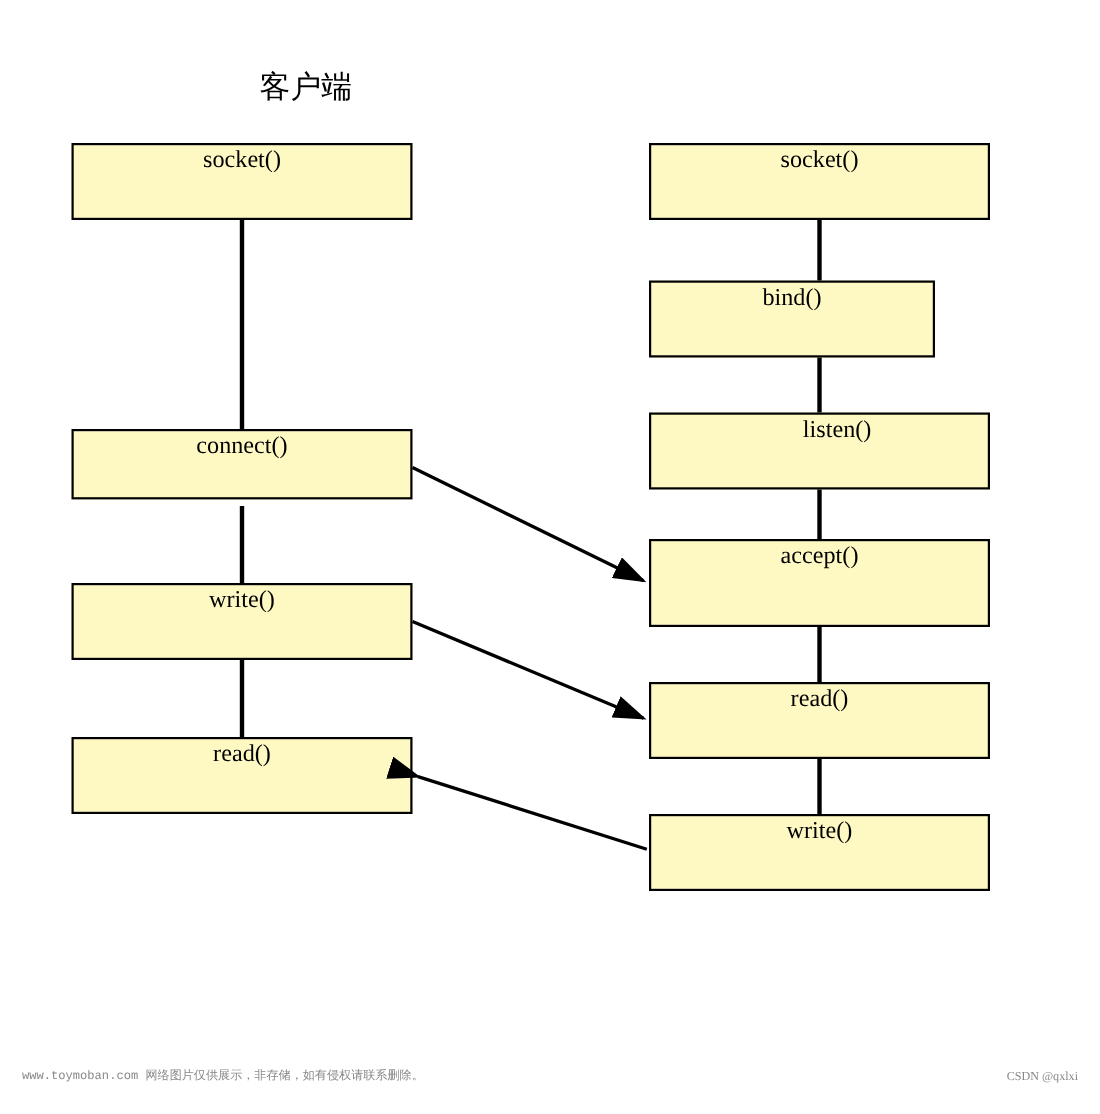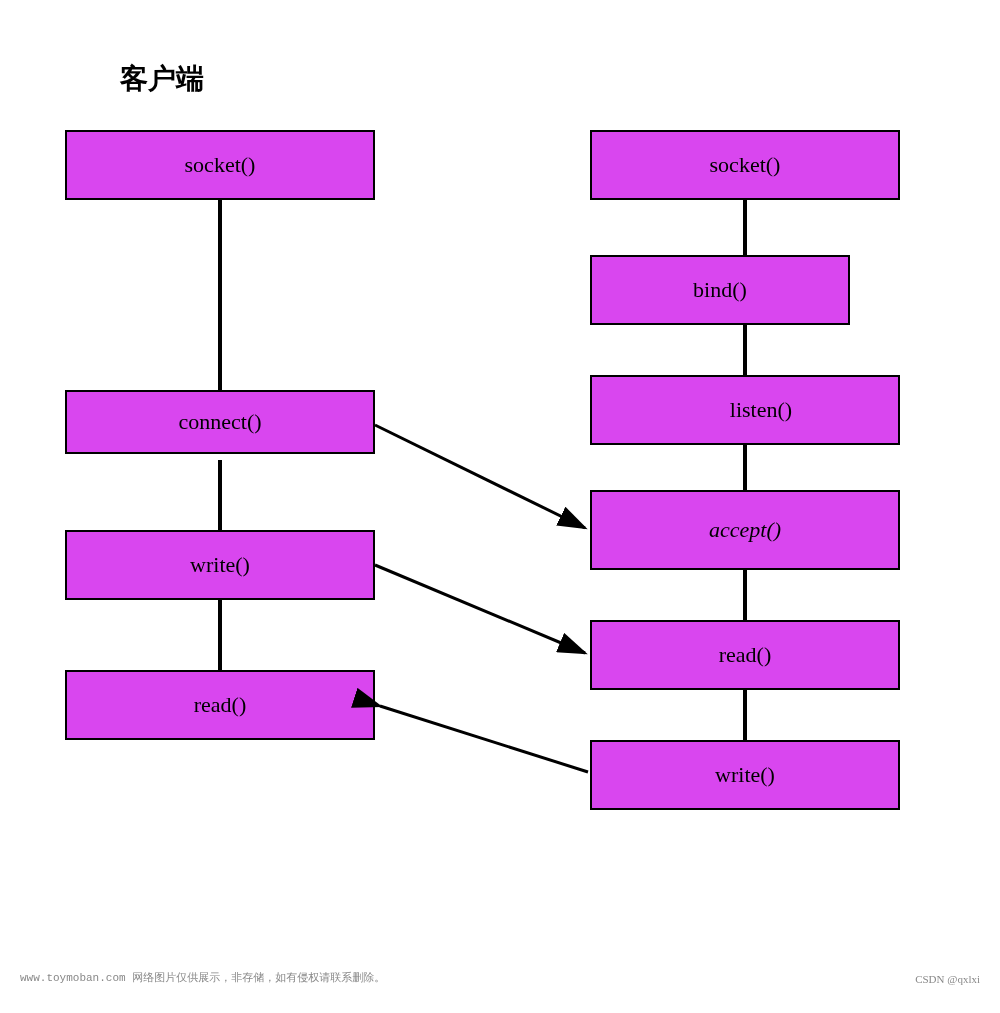--- a/index.html
+++ b/index.html
@@ -16,31 +16,30 @@
     .diagram-container {
       position: relative;
       width: 1000px;
       height: 1013px;
       background: #fff;
     }
 
     .column-header {
       position: absolute;
       font-size: 28px;
-      font-weight: bold;
+      font-weight: normal;
       color: #000;
-      text-align: left;
+      text-align: right;
     }
 
     .box {
       position: absolute;
       border: 2px solid #000;
-      background: #d946ef;
+      background: #fef9c3;
       display: flex;
-      align-items: center;
       justify-content: center;
       font-size: 22px;
       color: #000;
     }
 
     svg.arrows {
       position: absolute;
       top: 0;
       left: 0;
       width: 1000px;
@@ -95,21 +94,21 @@
   </div>
 
   <div class="box" style="left: 590px; top: 255px; width: 260px; height: 70px;">
     <span>bind()</span>
   </div>
 
   <div class="box" style="left: 590px; top: 375px; width: 310px; height: 70px; padding-left: 32px;">
     <span>listen()</span>
   </div>
 
-  <div class="box" style="left: 590px; top: 490px; width: 310px; height: 80px; font-style: italic;">
+  <div class="box" style="left: 590px; top: 490px; width: 310px; height: 80px;">
     <span>accept()</span>
   </div>
 
   <div class="box" style="left: 590px; top: 620px; width: 310px; height: 70px;">
     <span>read()</span>
   </div>
 
   <div class="box" style="left: 590px; top: 740px; width: 310px; height: 70px;">
     <span>write()</span>
   </div>

